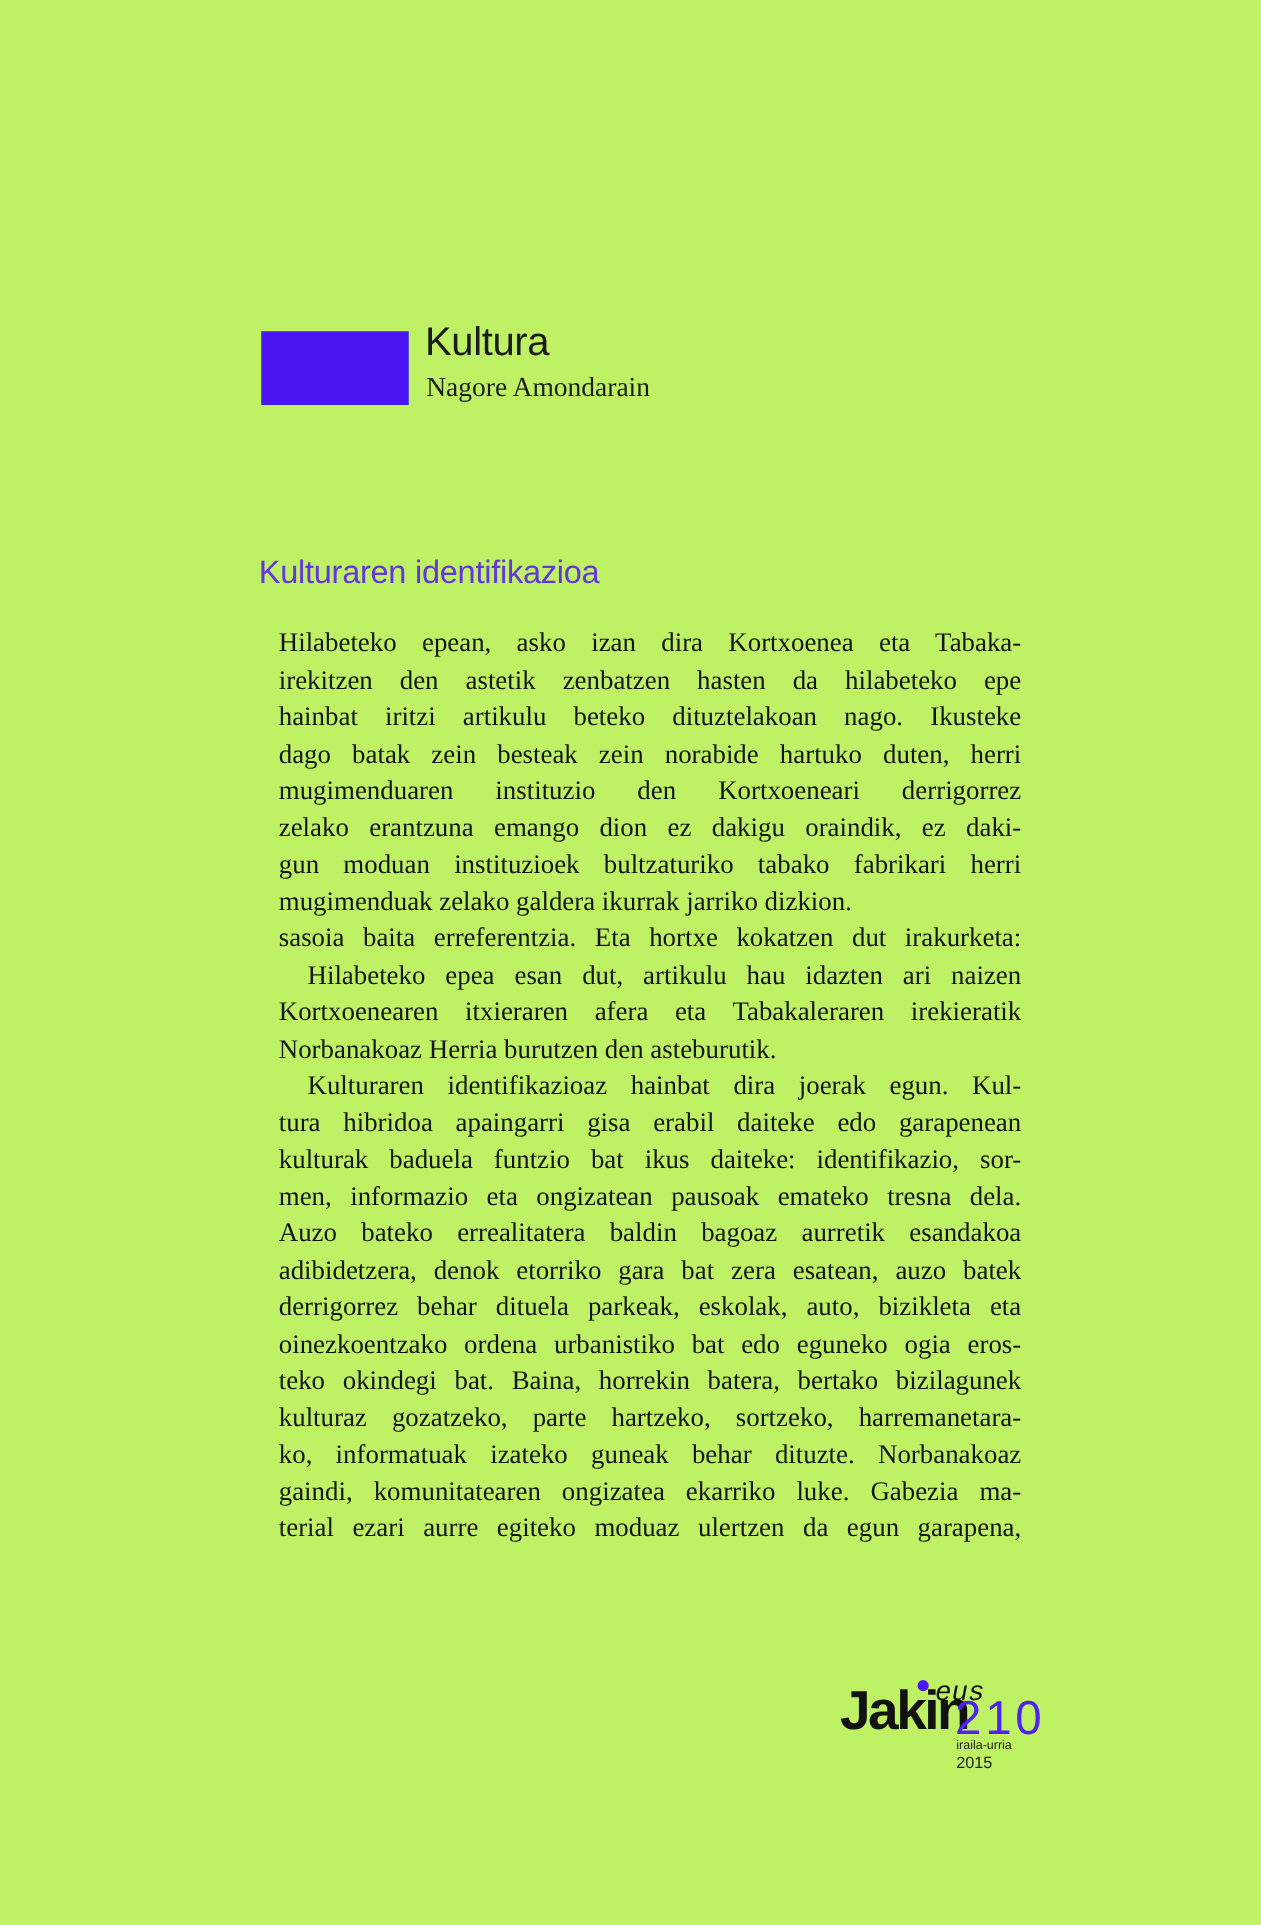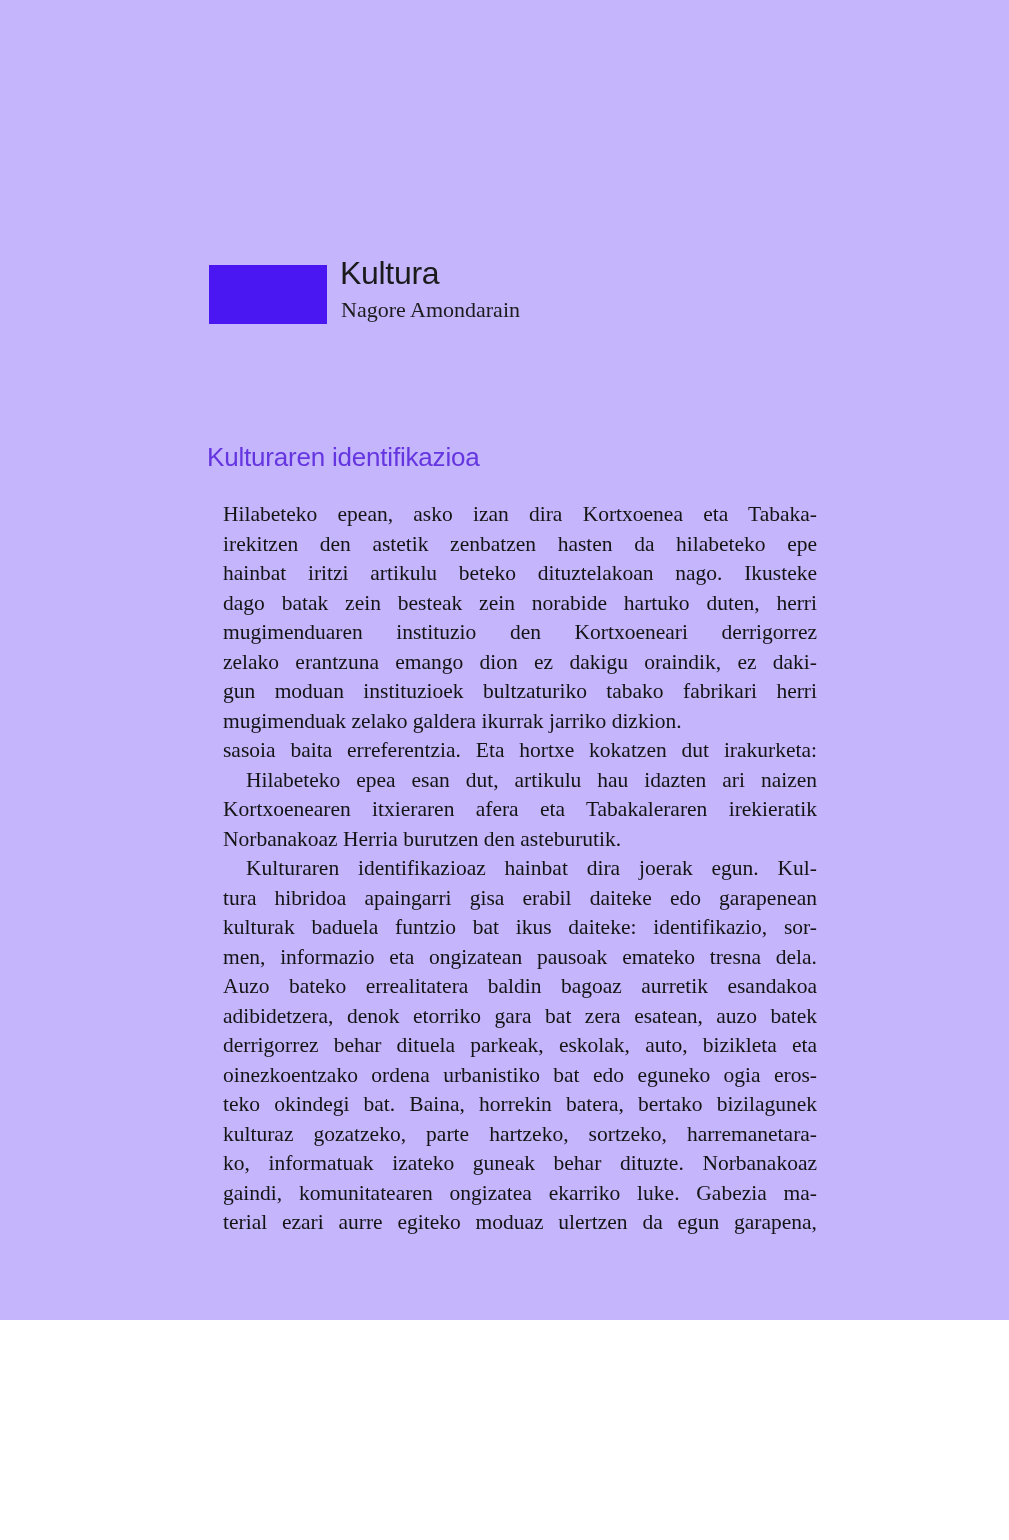--- a/index.html
+++ b/index.html
@@ -1,19 +1,19 @@
 <!DOCTYPE html>
 <html><head>
 <meta charset="utf-8">
 <style>
   html,body{margin:0;padding:0;background:#ffffff;}
   .page{
     position:relative;
-    width:1009px;height:1320px;
-    background:#c4b5fd;
+    width:1009px;height:1540px;
+    background:#bef264;
     overflow:hidden;
     font-family:"Liberation Serif",serif;
   }
   .accent-rect{
     position:absolute;left:209px;top:265px;
     width:118px;height:59px;
     background:#4a17f2;
   }
   .title{
     position:absolute;left:340px;top:254px;margin:0;

